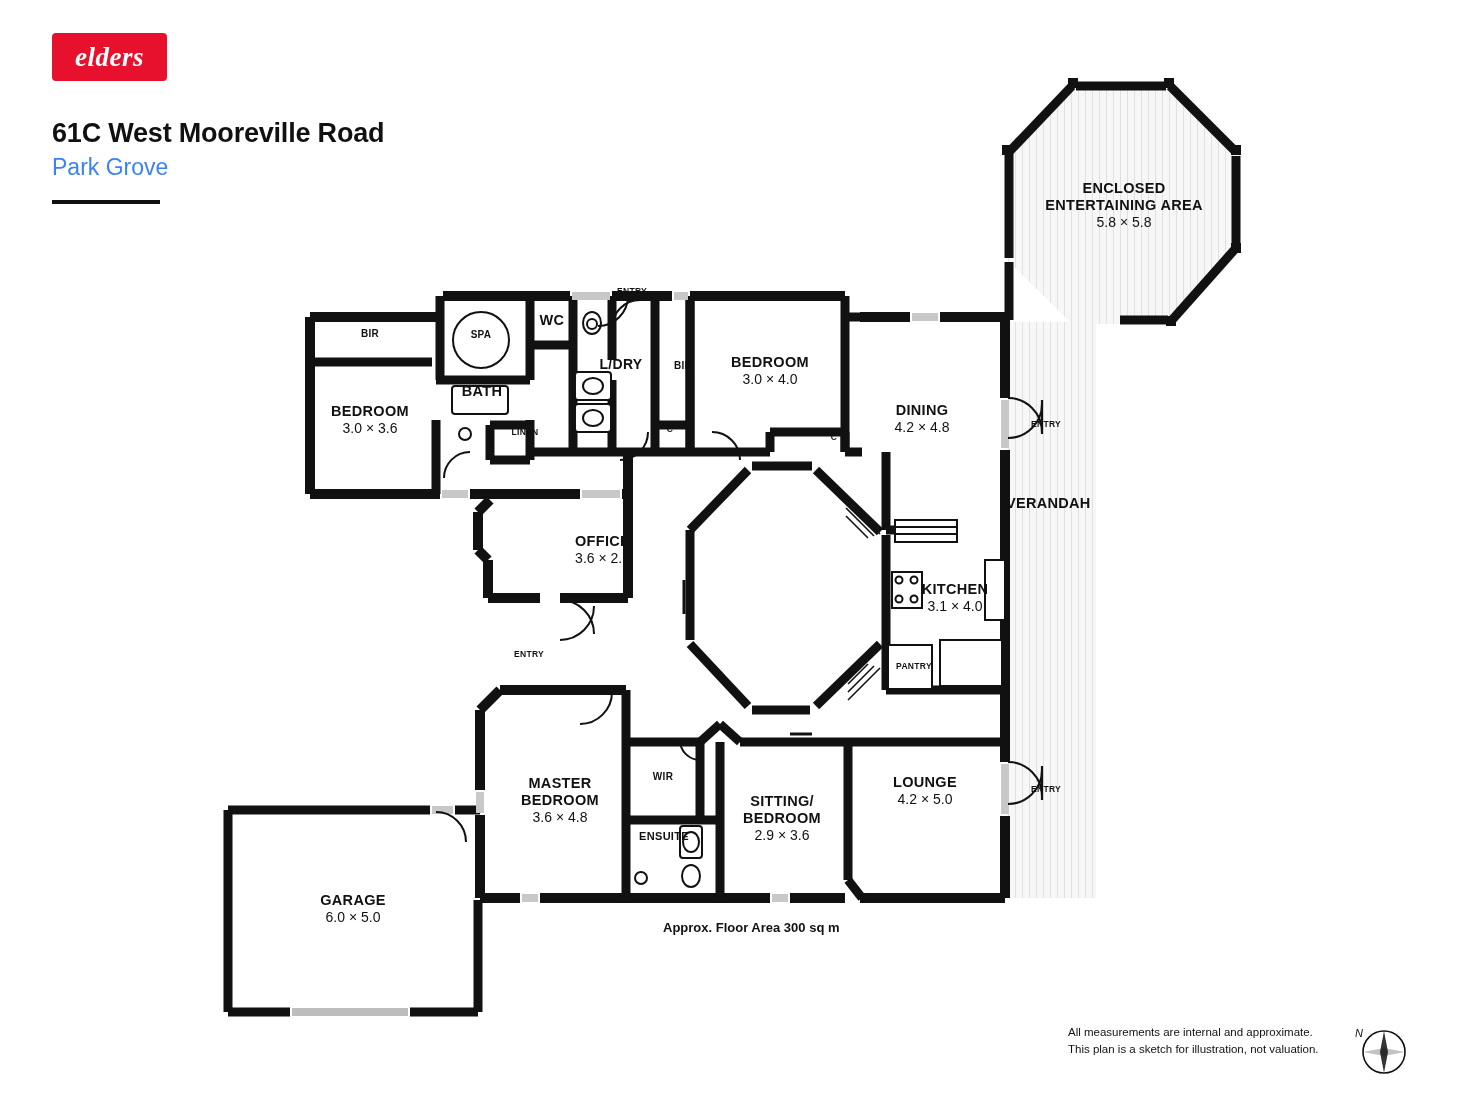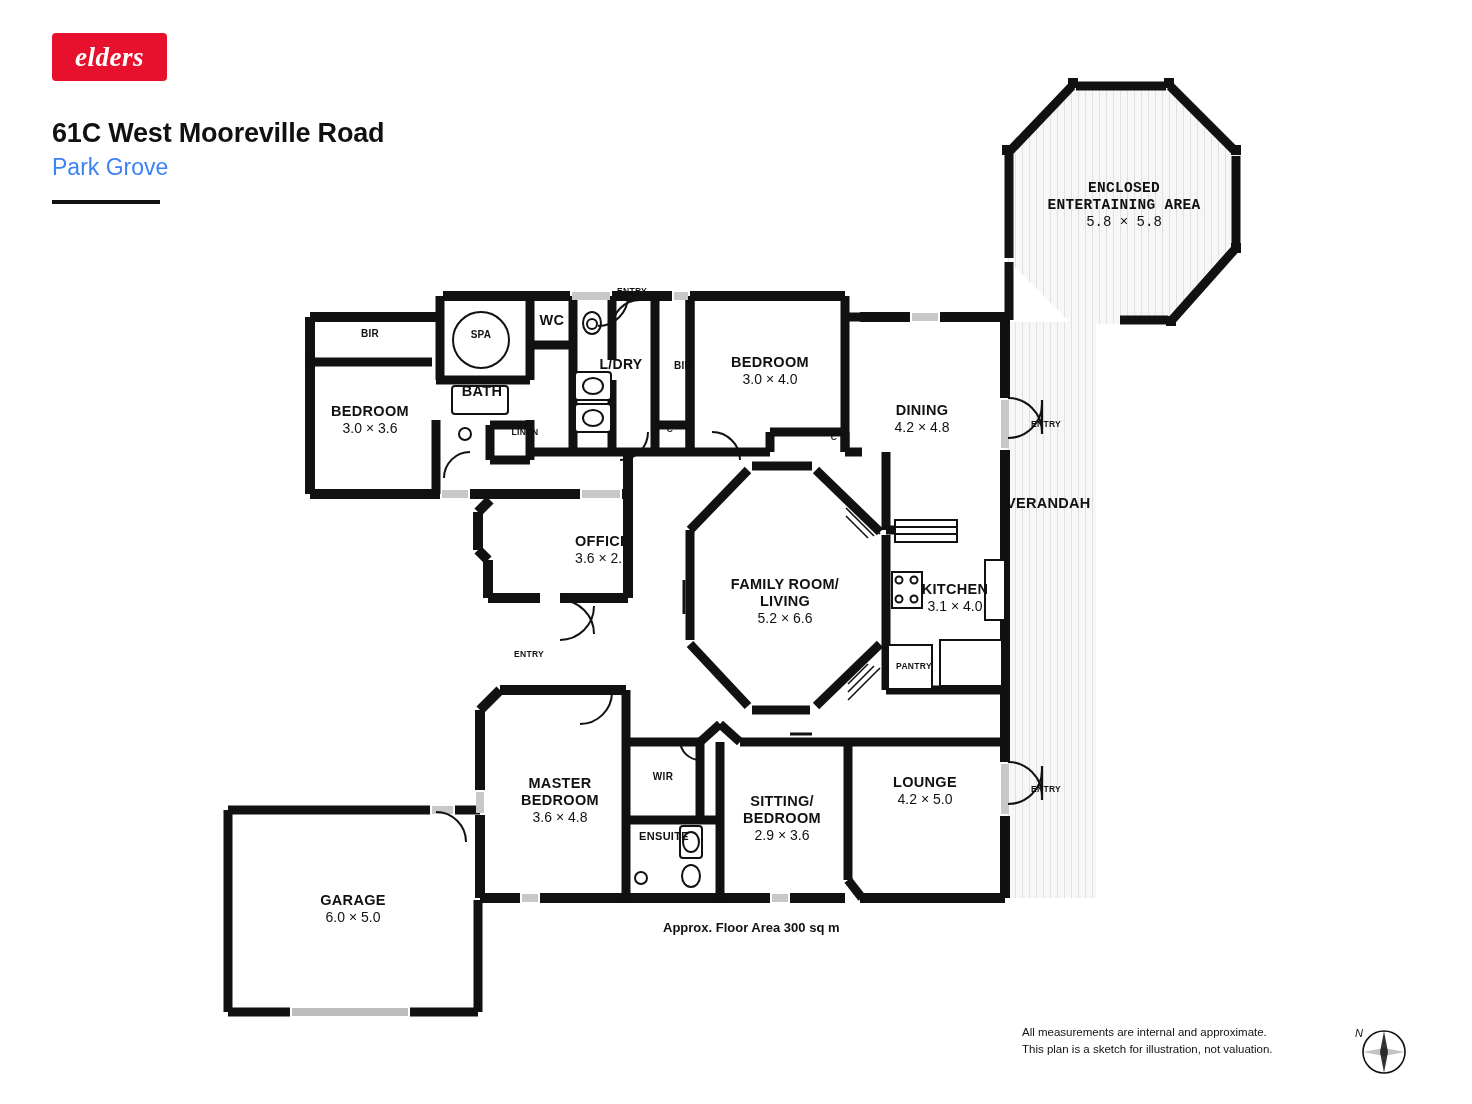--- a/index.html
+++ b/index.html
@@ -31,21 +31,21 @@
   .plan{position:absolute;left:0;top:0;width:1472px;height:1104px;}
 
   
   .lbl{position:absolute;text-align:center;line-height:1.18;}
   .lbl .name{font-weight:bold;font-size:14.5px;letter-spacing:0.3px;}
   .lbl .dim{font-size:14px;}
   .lbl.sm .name{font-size:12px;}
   .lbl.xs .name{font-size:10px;}
   .lbl.tiny .name{font-size:8.5px;}
 
-  .footnote{position:absolute;font-size:11.5px;line-height:1.45;color:#111;}
+  .footnote{position:absolute;font-size:11.5px;line-height:1.45;color:#111;margin-left:46px;}
   .floorarea{position:absolute;font-size:13px;font-weight:bold;}
 
   
   .compass{position:absolute;left:1350px;top:1020px;width:62px;height:62px;}
 </style>
 </head>
 <body>
 
 <div class="page">
 
@@ -295,21 +295,21 @@
       <line x1="848" y1="700" x2="880" y2="668"></line>
         <line x1="848" y1="692" x2="874" y2="666"></line>
       <line x1="848" y1="684" x2="868" y2="664"></line>
     </g>
     <g stroke="#111" stroke-width="3" fill="none">
       <line x1="684" y1="580" x2="684" y2="614"></line>
       <line x1="790" y1="734" x2="812" y2="734"></line>
     </g>
   </svg>
 
-  <div class="lbl" style="left:1044px;top:180px;width:160px;font-family:Liberation Mono, monospace;">
+  <div class="lbl" style="left:1044px;top:180px;width:160px;">
     <div class="name">ENCLOSED</div>
     <div class="name">ENTERTAINING AREA</div>
     <div class="dim">5.8 × 5.8</div>
   </div>
 
   <div class="lbl" style="left:700px;top:354px;width:140px;">
     <div class="name">BEDROOM</div>
     <div class="dim">3.0 × 4.0</div>
   </div>
 
@@ -357,25 +357,20 @@
 
   <div class="lbl tiny" style="left:822px;top:432px;width:24px;">
     <div class="name">C</div>
   </div>
 
   <div class="lbl" style="left:490px;top:533px;width:140px;text-align:right;">
     <div class="name">OFFICE</div>
     <div class="dim">3.6 × 2.7</div>
   </div>
 
-  <div class="lbl" style="left:705px;top:576px;width:160px;">
-    <div class="name">FAMILY ROOM/</div>
-    <div class="name">LIVING</div>
-    <div class="dim">5.2 × 6.6</div>
-  </div>
 
   <div class="lbl" style="left:895px;top:581px;width:120px;">
     <div class="name">KITCHEN</div>
     <div class="dim">3.1 × 4.0</div>
   </div>
 
   <div class="lbl tiny" style="left:888px;top:661px;width:52px;">
     <div class="name">PANTRY</div>
   </div>
 

